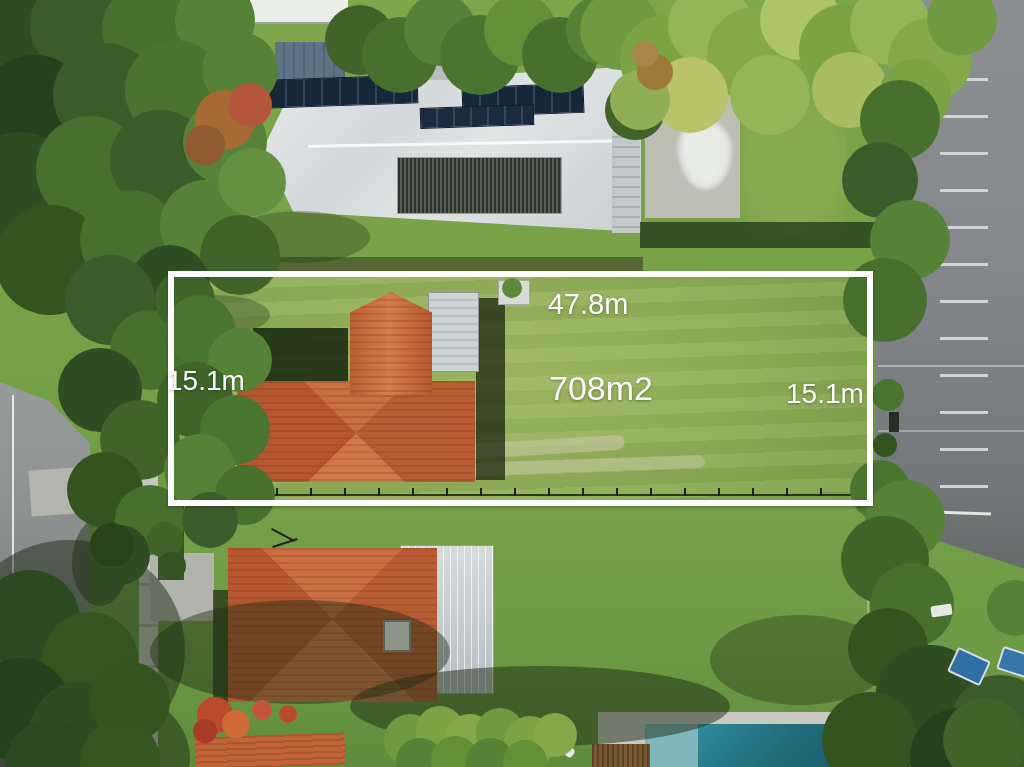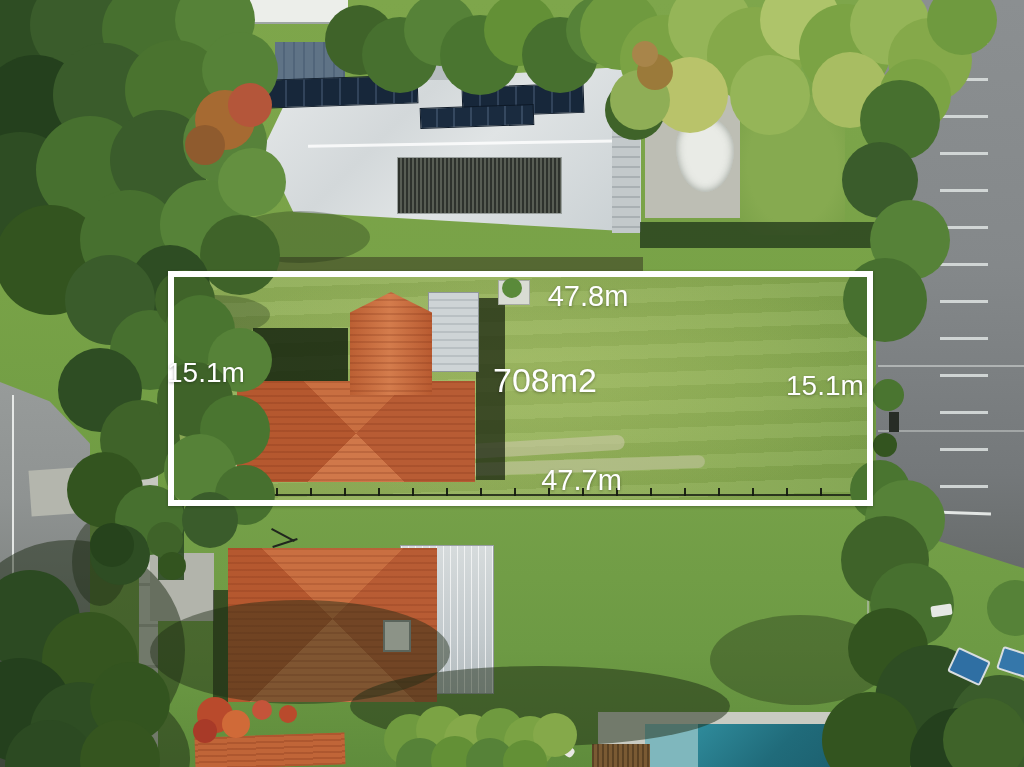--- a/index.html
+++ b/index.html
@@ -129,26 +129,26 @@
   .boundary-fence-post{left:867px;top:505px;width:2px;height:148px;background:rgba(190,195,188,.6);z-index:6;}
   .pole{left:168px;top:0;width:3px;height:96px;background:#9aa0a2;z-index:6;}
 
   
   .veg{left:0;top:0;width:1024px;height:767px;z-index:20;pointer-events:none;}
 
   
   .boundary{left:168px;top:271px;width:705px;height:235px;z-index:40;
     border:6px solid #ffffff;box-sizing:border-box;box-shadow:0 1px 3px rgba(0,0,0,.3);}
   .dim-label{position:absolute;color:#ffffff;z-index:41;text-shadow:0 1px 3px rgba(0,0,0,.35);
-    font-family:"Liberation Sans",sans-serif;}
+    font-family:"Liberation Sans",sans-serif;margin-top:8px;}
   .dim-top{left:518px;top:280px;width:140px;text-align:center;font-size:29px;}
   .dim-bottom{left:514px;top:464px;width:135px;text-align:center;font-size:29px;}
   .dim-left{left:167px;top:357px;font-size:28px;}
   .dim-right{left:786px;top:370px;font-size:28px;}
-  .area-label{left:493px;top:361px;width:160px;text-align:left;font-size:34px;}
+  .area-label{left:493px;top:361px;width:160px;text-align:right;font-size:34px;}
 
   
   .watermark{left:826px;top:686px;z-index:42;display:flex;align-items:center;gap:7px;}
   .wm-text{color:#ffffff;font-size:27px;font-weight:500;letter-spacing:.5px;
     text-shadow:0 1px 2px rgba(0,0,0,.25);}
   .wm-badge{width:31px;height:31px;border-radius:50%;background:rgba(233,235,231,.92);
     display:flex;align-items:center;justify-content:center;}
   .wm-badge span{color:#93a08c;font-size:18px;font-weight:bold;}
 </style>
 </head>
@@ -350,19 +350,18 @@
         <circle cx="512" cy="288" r="10" fill="#5a8a3a"></circle>
     </g>
   </svg>
 
   <div class="abs boat1"></div>
   <div class="abs boat2"></div>
   <div class="abs lounge"></div>
 
   <div class="abs boundary"></div>
   <div class="dim-label dim-top">47.8m</div>
-  <div class="dim-label dim-bottom">47.7m</div>
   <div class="dim-label dim-left">15.1m</div>
   <div class="dim-label dim-right">15.1m</div>
   <div class="dim-label area-label">708m2</div>
 
 
 </div>
 
 </body></html>

